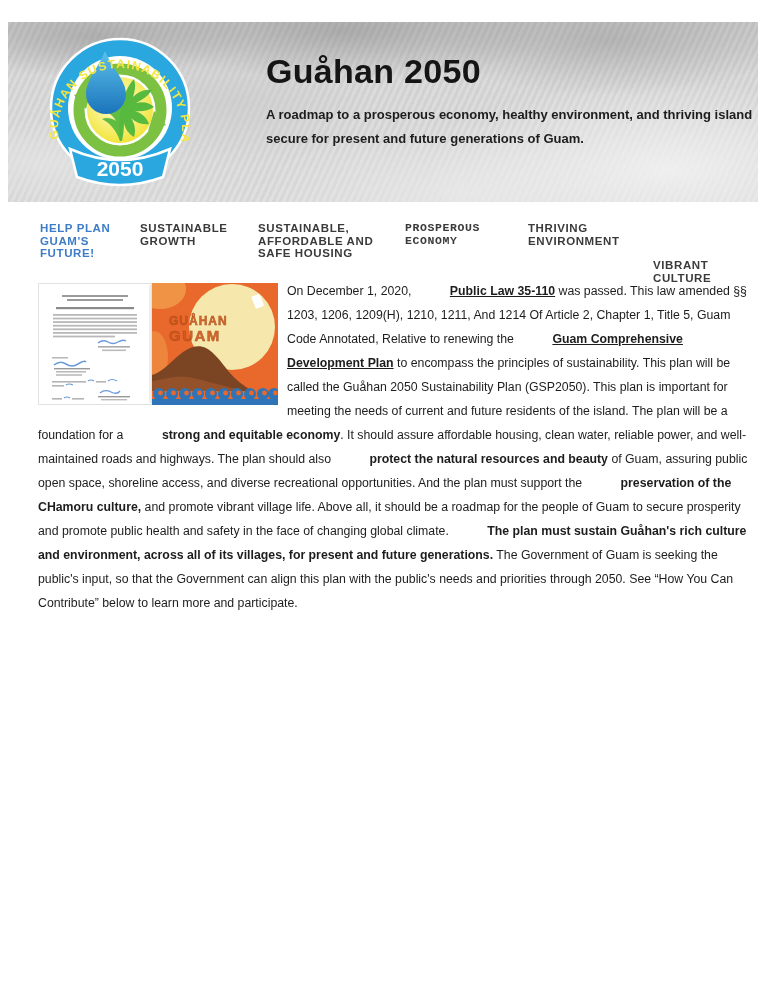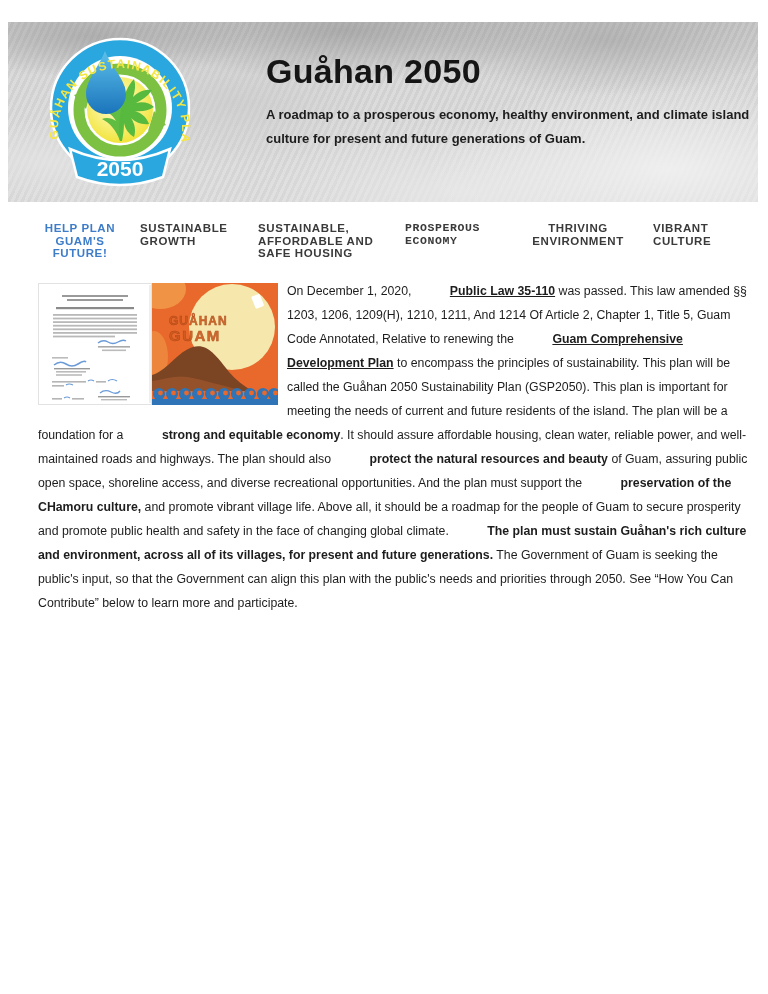--- a/index.html
+++ b/index.html
@@ -37,27 +37,27 @@
     line-height: 24px; width: 500px;
   }
 
   
   .nav { position: absolute; left: 0; top: 222px; width: 768px; height: 52px; }
   .nav-item {
     position: absolute; top: 0;
     font-size: 11.5px; font-weight: 600; letter-spacing: 0.6px;
     line-height: 12.5px; color: #3a3a3a; text-transform: uppercase; cursor: pointer;
   }
-  .nav-item.active { color: #3d7cc9; text-align: center; }
+  .nav-item.active { color: #3d7cc9; }
   .nav-item:nth-child(1) { left: 40px;  width: 80px; }
   .nav-item:nth-child(2) { left: 140px; width: 100px; }
   .nav-item:nth-child(3) { left: 258px; width: 120px; }
   .nav-item:nth-child(4) { left: 405px; width: 92px; font-family: Liberation Mono, monospace; }
-  .nav-item:nth-child(5) { left: 528px; width: 100px; text-align: center; }
-  .nav-item:nth-child(6) { left: 653px; width: 75px; }
+  .nav-item:nth-child(5) { left: 528px; width: 100px; }
+  .nav-item:nth-child(6) { left: 653px; width: 75px; margin-top: 37px; }
 
   
   .article {
     position: absolute; left: 38px; top: 279px; width: 717px;
     font-size: 12.3px; line-height: 24px; color: #1d1d1d;
   }
   .media {
     float: left; width: 240px; height: 122px;
     margin: 4px 9px 10px 0; display: flex; cursor: pointer;
   }
@@ -120,21 +120,21 @@
       <text font-size="12" font-weight="bold" fill="#f5e642" letter-spacing="1.4" font-family="Liberation Sans, sans-serif">
         <textPath href="#ringPath" startOffset="2">GUÅHAN SUSTAINABILITY PLAN</textPath>
       </text>
     </svg>
   </div>
 
   <div class="title-block">
     <div class="page-title">
       <div>Guåhan 2050</div>
     </div>
-    <div class="page-subtitle">A roadmap to a prosperous economy, healthy environment, and climate island culture for present and future generations of Guam.</div>
+    <div class="page-subtitle">A roadmap to a prosperous economy, healthy environment, and thriving island secure for present and future generations of Guam.</div>
   </div>
 </div>
 
 <nav class="nav">
   <div class="nav-item active">HELP PLAN GUAM'S FUTURE!</div>
   <div class="nav-item">SUSTAINABLE GROWTH</div>
   <div class="nav-item">SUSTAINABLE, AFFORDABLE AND SAFE HOUSING</div>
   <div class="nav-item">PROSPEROUS ECONOMY</div>
   <div class="nav-item">THRIVING ENVIRONMENT</div>
   <div class="nav-item">VIBRANT CULTURE</div>

